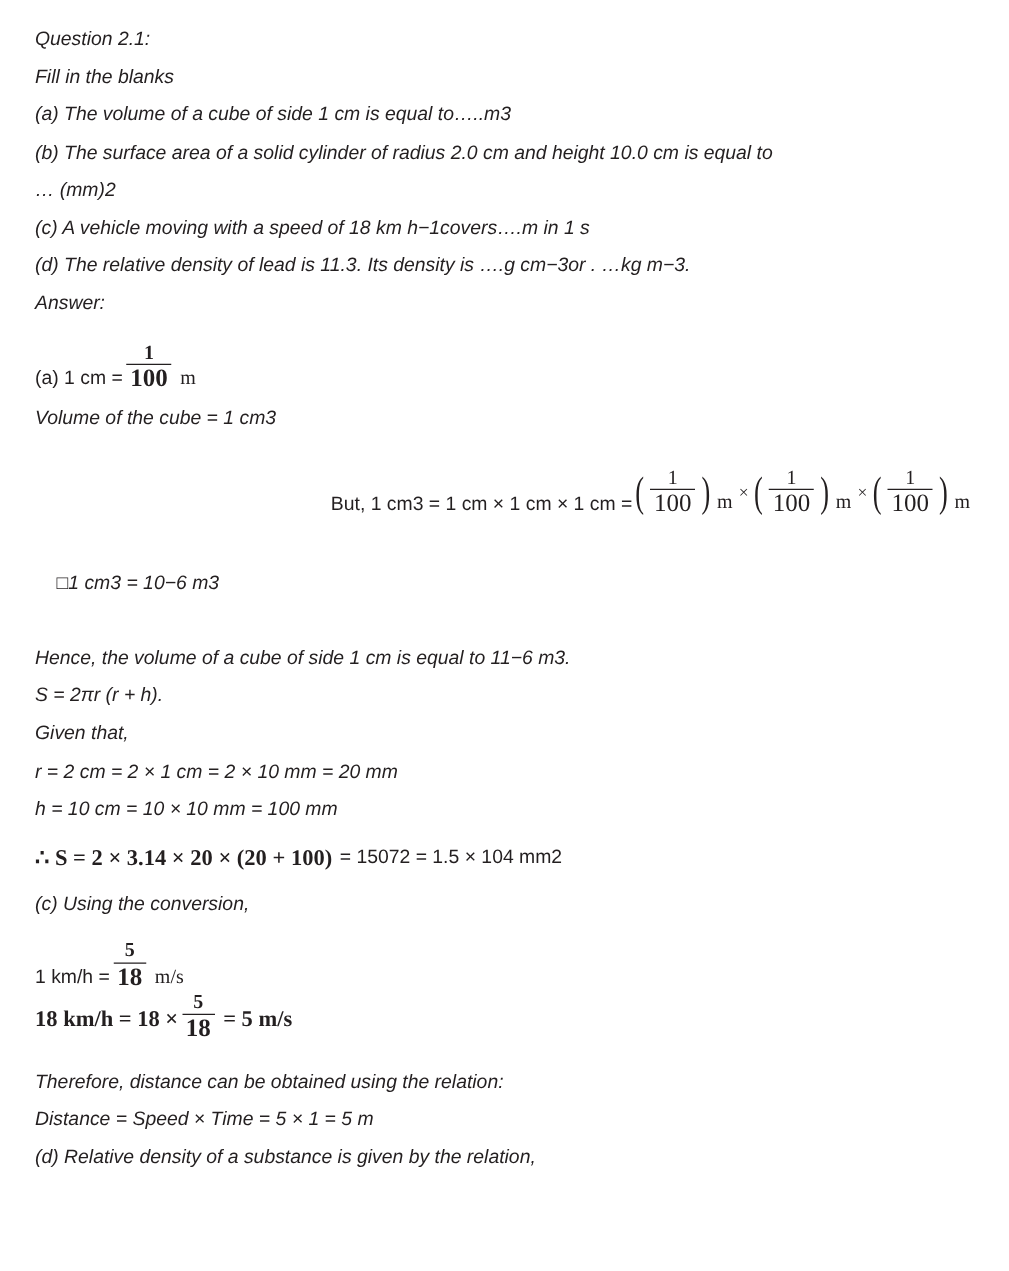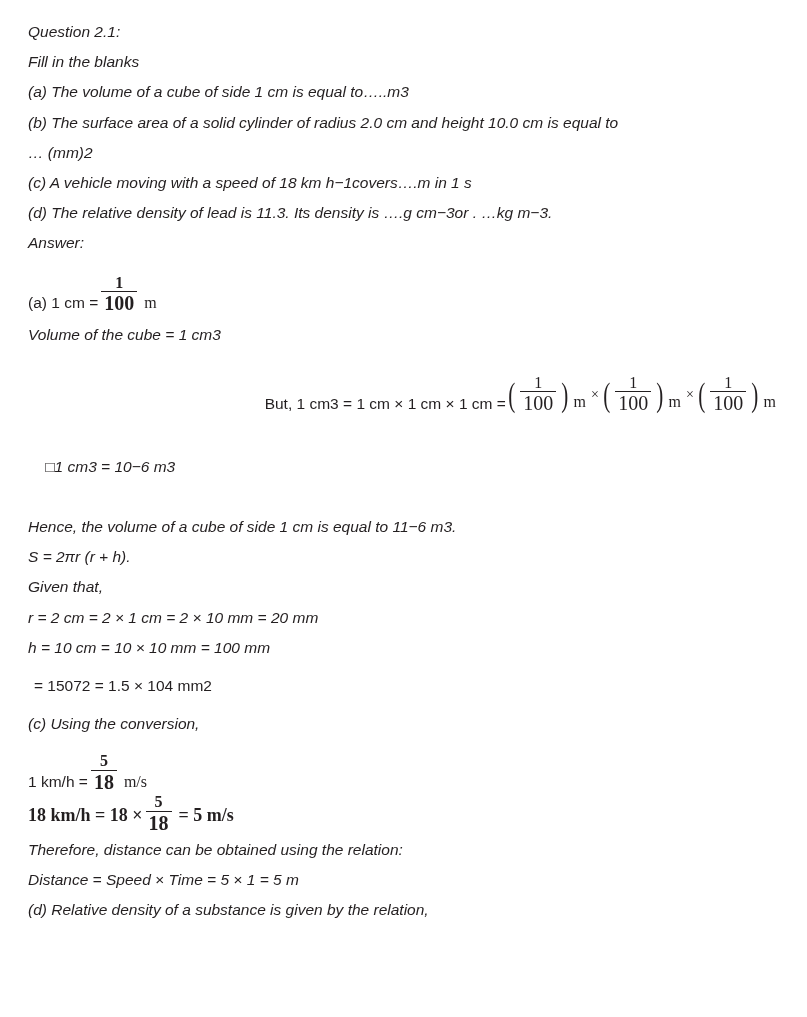--- a/index.html
+++ b/index.html
@@ -186,20 +186,21 @@
     <span class="smallsq">□</span><span>1 cm3 = 10−6 m3</span>
   </div>
   <div class="line">Hence, the volume of a cube of side 1 cm is equal to 11−6 m3.</div>
 
   <div class="line">S = 2πr (r + h).</div>
   <div class="line">Given that,</div>
   <div class="line">r = 2 cm = 2 × 1 cm = 2 × 10 mm = 20 mm</div>
   <div class="line">h = 10 cm = 10 × 10 mm = 100 mm</div>
 
   <div class="mathline" style="margin-top:8px;">
+    <span class="eqline">∴ S = 2 × 3.14 × 20 × (20 + 100)</span>
     <span style="margin-left:6px;">= 15072 = 1.5 × 104 mm2</span>
   </div>
 
   <div class="line" style="margin-top:8px;">(c) Using the conversion,</div>
 
   <div class="rowa" style="margin-top:14px;">
     <span class="lead">1 km/h = </span>
     <span class="frac">
       <span class="num">5</span>
       <span class="den">18</span>
@@ -209,17 +210,17 @@
 
   <div class="mathline" style="">
     <span class="eqline">18 km/h = 18 ×</span>
     <span class="frac" style="font-weight:bold;">
       <span class="num">5</span>
       <span class="den">18</span>
     </span>
     <span class="eqline" style="margin-left:4px;">= 5 m/s</span>
   </div>
 
-  <div class="line" style="margin-top:0;">Therefore, distance can be obtained using the relation:</div>
+  <div class="line" style="margin-top:16px;">Therefore, distance can be obtained using the relation:</div>
   <div class="line">Distance = Speed × Time = 5 × 1 = 5 m</div>
   <div class="line">(d) Relative density of a substance is given by the relation,</div>
 
 </div>
 
 </body></html>

